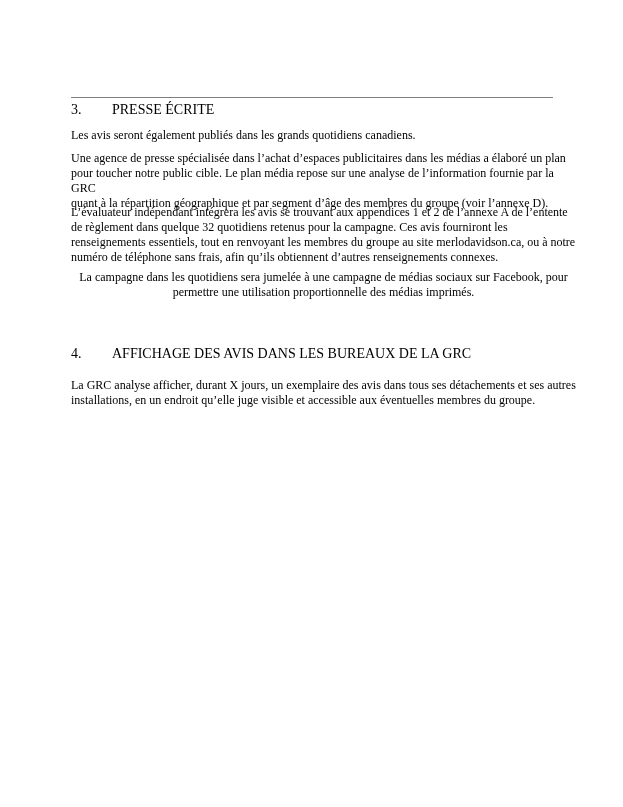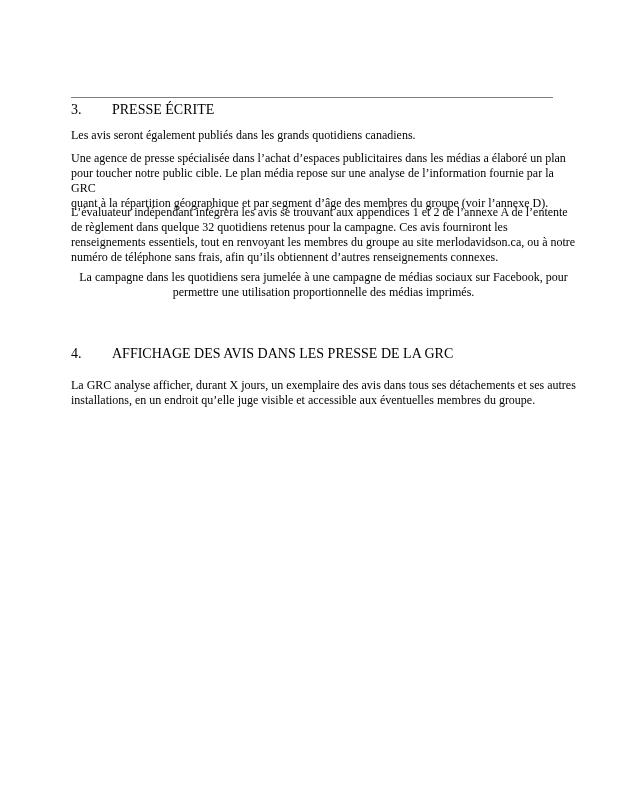--- a/index.html
+++ b/index.html
@@ -71,19 +71,19 @@
 
   <p class="para p3">L’évaluateur indépendant intégrera les avis se trouvant aux appendices 1 et 2 de l’annexe A de l’entente
 de règlement dans quelque 32 quotidiens retenus pour la campagne. Ces avis fourniront les
 renseignements essentiels, tout en renvoyant les membres du groupe au site merlodavidson.ca, ou à notre
 numéro de téléphone sans frais, afin qu’ils obtiennent d’autres renseignements connexes.</p>
 
   <p class="para p4">La campagne dans les quotidiens sera jumelée à une campagne de médias sociaux sur Facebook, pour
 permettre une utilisation proportionnelle des médias imprimés.</p>
 
   <div class="heading h-sec4">
-    <span class="num">4.</span><span class="title">AFFICHAGE DES AVIS DANS LES PRESSE DE LA GRC</span>
+    <span class="num">4.</span><span class="title">AFFICHAGE DES AVIS DANS LES BUREAUX DE LA GRC</span>
   </div>
 
   <p class="para p5">La GRC analyse afficher, durant X jours, un exemplaire des avis dans tous ses détachements et ses autres
 installations, en un endroit qu’elle juge visible et accessible aux éventuelles membres du groupe.</p>
 
 </div>
 
 </body></html>

